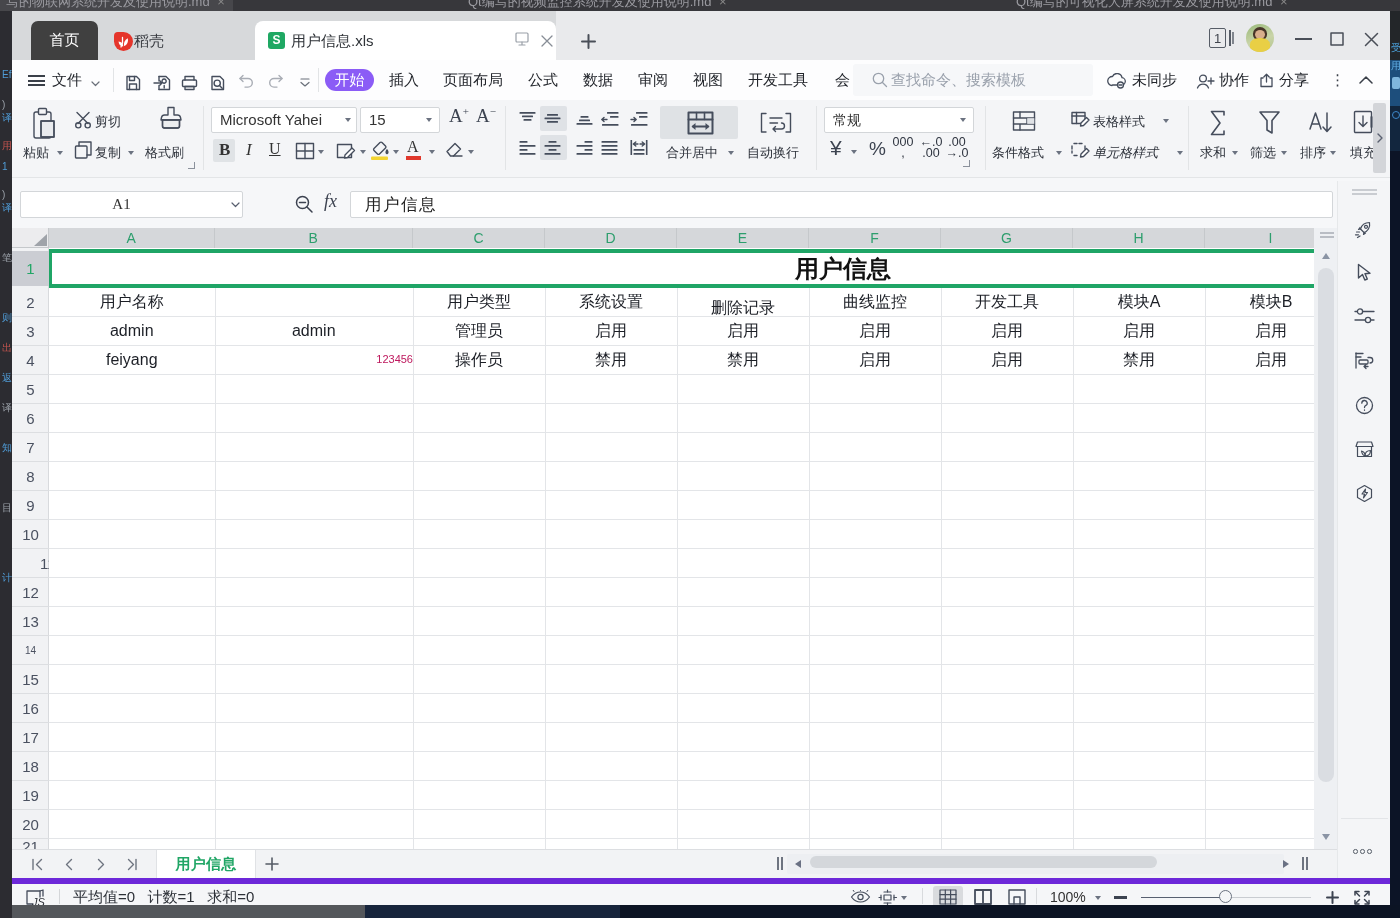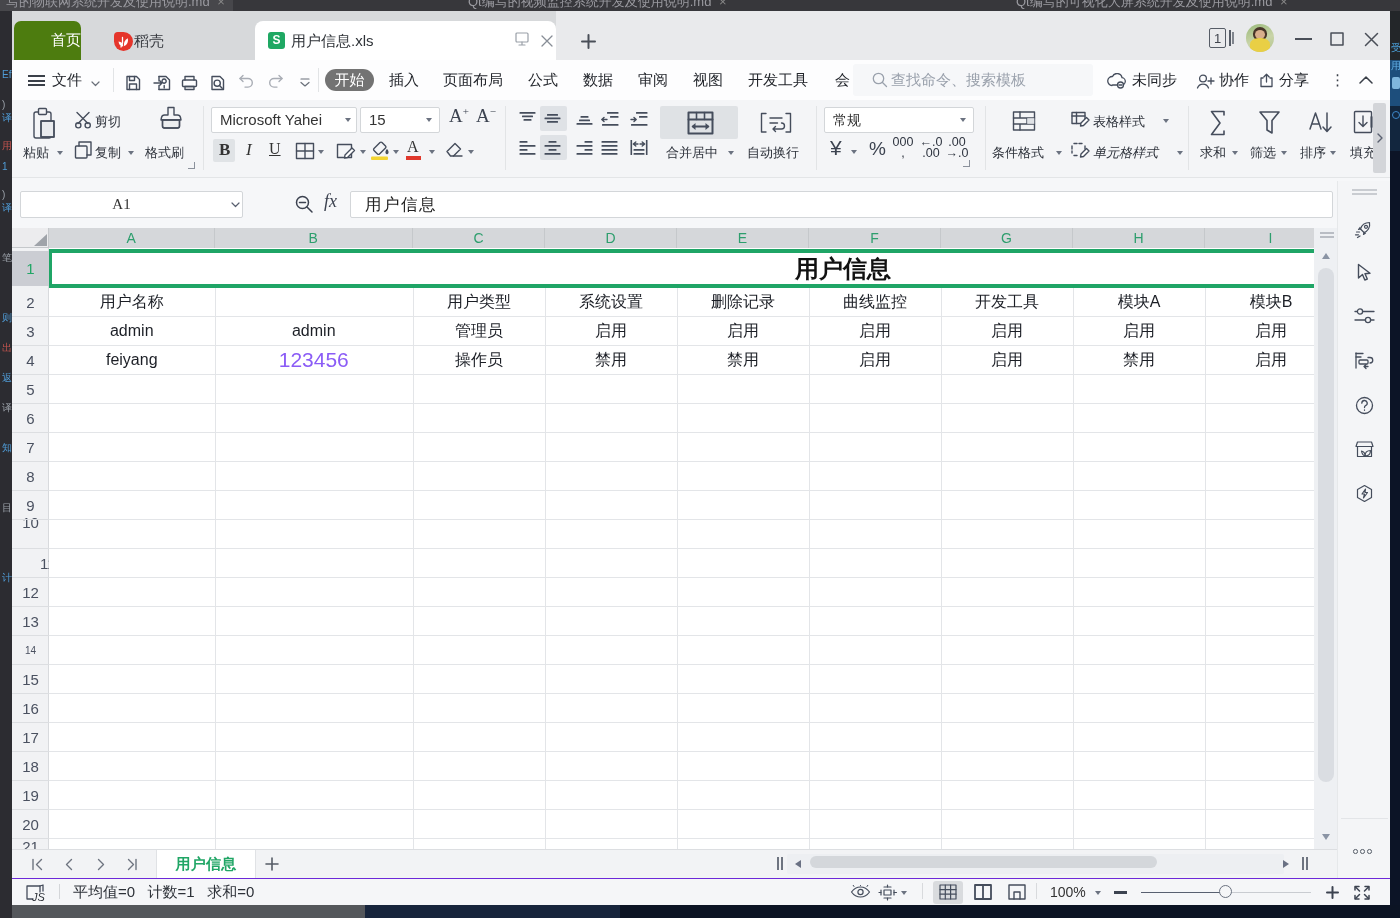--- a/index.html
+++ b/index.html
@@ -8,33 +8,33 @@
 #stage { position:relative; width:1400px; height:918px; background:#fff; }
 #bgtop { left:0; top:0; width:1400px; height:11px; background:#37373b; color:#9a9aa0; font-size:13px; overflow:hidden; }
 #bgtop span { position:absolute; top:-7px; white-space:nowrap; }
 #bgtop b { font-weight:normal; color:#8a8a8a; padding-left:4px; }
 #bgleft { left:0; top:11px; width:12px; height:894px; background:#2c2c31; overflow:hidden; }
 #bgright { left:1390px; top:11px; width:10px; height:894px; background:#0d1527; overflow:hidden; }
 #bgbottom { left:0; top:905px; width:1400px; height:13px; background:#0c1424; overflow:hidden; }
 #wps { left:12px; top:11px; width:1378px; height:894px; background:#fff; overflow:hidden; }
 #tabstrip { left:0; top:0; width:1378px; height:49px; background:#d7d9db; }
 #tabstrip .rightpart { position:absolute; left:544px; top:0; width:834px; height:49px; background:#e9eaec; }
-.tab-home { position:absolute; left:2px; top:10px; width:67px; height:39px; background:#4d7c0f; border-radius:7px 7px 0 0; color:#fff; font-size:15px; text-align:right; line-height:38px; }
+.tab-home { position:absolute; left:19px; top:10px; width:67px; height:39px; background:#404040; border-radius:7px 7px 0 0; color:#fff; font-size:15px; text-align:center; line-height:38px; }
 .tab-doc  { position:absolute; left:243px; top:10px; width:301px; height:39px; background:#fff; border-radius:8px 8px 0 0; }
 #menubar { left:0; top:49px; width:1378px; height:40px; background:#fdfdfe; }
 .mi { position:absolute; top:0; height:40px; line-height:40px; font-size:15px; color:#23262c; }
 #ribbon { left:0; top:89px; width:1378px; height:78px; background:#f4f5f7; border-bottom:1px solid #e3e5e7; }
 .vsep { position:absolute; top:6px; height:64px; width:1px; background:#e2e4e6; }
 .rlabel { position:absolute; font-size:13px; color:#2c313a; white-space:nowrap; }
 #fbar { left:0; top:167px; width:1378px; height:50px; background:#f6f7f9; }
 .whitebox { position:absolute; background:#fff; border:1px solid #d3d6d9; border-radius:2px; }
 #grid { left:0; top:217px; width:1325px; height:621px; background:#fff; overflow:hidden; }
 #vscroll { left:1302px; top:217px; width:23px; height:621px; background:#eef0f3; }
 #sheetbar { left:0; top:838px; width:1325px; height:29px; background:#f2f3f5; border-top:1px solid #dcdee1; }
-#statusbar { left:0; top:867px; width:1378px; height:27px; background:#f5f6f8; border-top:1px solid #6d28d9; font-size:14px; color:#333;padding-left:32px; }
+#statusbar { left:0; top:867px; width:1378px; height:27px; background:#f5f6f8; border-top:6px solid #6d28d9; font-size:14px; color:#333;padding-left:32px; }
 #sidebar { left:1325px; top:170px; width:53px; height:697px; background:#f4f5f7; border-left:1px solid #e6e8ea; }
 </style>
 </head>
 <body>
 <div id="stage">
   <div class="abs" id="bgtop">
   <div class="abs" style="left:0;top:0;width:233px;height:11px;background:#47474b;"></div>
   <span style="left:6px">写的物联网系统开发及使用说明.md <b>×</b></span>
   <span style="left:468px">Qt编写的视频监控系统开发及使用说明.md <b>×</b></span>
   <span style="left:1016px">Qt编写的可视化大屏系统开发及使用说明.md <b>×</b></span>
@@ -148,21 +148,21 @@
         </svg>
   <svg class="abs" style="left:255px;top:14px;" width="17" height="15" viewBox="0 0 17 15" fill="none" stroke="#a9adb5" stroke-width="1.4" stroke-linecap="round" stroke-linejoin="round">
           <path d="M12,1.5 L15,4.5 L12,7.5"></path>
           <path d="M15,4.5 H7 a4.3,4.3 0 0 0 0,8.6 H10"></path>
         </svg>
   <svg class="abs" style="left:288px;top:18px;" width="10" height="9" viewBox="0 0 10 9" fill="none" stroke="#6a707a" stroke-width="1.2" stroke-linecap="round" stroke-linejoin="round">
           <path d="M1,1 H9"></path>
           <path d="M1,4.5 L5,8 L9,4.5"></path>
         </svg>
   <div class="abs" style="left:306px;top:8px;width:1px;height:24px;background:#e2e4e6;"></div>
-  <div class="abs" style="left:313px;top:9px;width:49px;height:22px;background:#737373;border-radius:11px;color:#fff;font-size:15px;text-align:center;line-height:22px;">开始</div>
+  <div class="abs" style="left:313px;top:9px;width:49px;height:22px;background:#8b5cf6;border-radius:11px;color:#fff;font-size:15px;text-align:center;line-height:22px;">开始</div>
   <div class="mi" style="left:377px;">插入</div>
   <div class="mi" style="left:431px;">页面布局</div>
   <div class="mi" style="left:516px;">公式</div>
   <div class="mi" style="left:571px;">数据</div>
   <div class="mi" style="left:626px;">审阅</div>
   <div class="mi" style="left:681px;">视图</div>
   <div class="mi" style="left:736px;">开发工具</div>
   <div class="mi" style="left:823px;">会</div>
   <div class="abs" style="left:841px;top:4px;width:240px;height:32px;background:#f6f7f9;border-radius:3px;"></div>
   <svg class="abs" style="left:860px;top:12px;" width="16" height="16" viewBox="0 0 16 16" fill="none" stroke="#9aa1ac" stroke-width="1.3" stroke-linecap="round" stroke-linejoin="round">
@@ -422,21 +422,21 @@
       <div class="abs" style="left:0;top:20px;width:37px;height:601px;background:#f1f2f4;border-right:1px solid #d8dadd;"></div>
       <div class="abs" style="left:0;top:23px;width:37px;height:35px;background:#cbcdd3;color:#21a666;font-size:15px;text-align:center;line-height:35px;">1</div>
       <div class="abs" style="left:0;top:60px;width:37px;height:29px;color:#4a5160;font-size:15px;text-align:center;line-height:29px;overflow:hidden;">2</div>
       <div class="abs" style="left:0;top:89px;width:37px;height:29px;color:#4a5160;font-size:15px;text-align:center;line-height:29px;overflow:hidden;">3</div>
       <div class="abs" style="left:0;top:118px;width:37px;height:29px;color:#4a5160;font-size:15px;text-align:center;line-height:29px;overflow:hidden;">4</div>
       <div class="abs" style="left:0;top:147px;width:37px;height:29px;color:#4a5160;font-size:15px;text-align:center;line-height:29px;overflow:hidden;">5</div>
       <div class="abs" style="left:0;top:176px;width:37px;height:29px;color:#4a5160;font-size:15px;text-align:center;line-height:29px;overflow:hidden;">6</div>
       <div class="abs" style="left:0;top:205px;width:37px;height:29px;color:#4a5160;font-size:15px;text-align:center;line-height:29px;overflow:hidden;">7</div>
       <div class="abs" style="left:0;top:234px;width:37px;height:29px;color:#4a5160;font-size:15px;text-align:center;line-height:29px;overflow:hidden;">8</div>
       <div class="abs" style="left:0;top:263px;width:37px;height:29px;color:#4a5160;font-size:15px;text-align:center;line-height:29px;overflow:hidden;">9</div>
-      <div class="abs" style="left:0;top:280px;width:37px;height:29px;color:#4a5160;font-size:15px;text-align:center;line-height:29px;overflow:hidden;">10</div>
+      <div class="abs" style="left:0;top:292px;width:37px;height:29px;color:#4a5160;font-size:15px;text-align:center;line-height:29px;overflow:hidden;">10</div>
       <div class="abs" style="left:0;top:321px;width:37px;height:29px;color:#4a5160;font-size:15px;text-align:center;line-height:29px;overflow:hidden;padding-left:28px;">11</div>
       <div class="abs" style="left:0;top:350px;width:37px;height:29px;color:#4a5160;font-size:15px;text-align:center;line-height:29px;overflow:hidden;">12</div>
       <div class="abs" style="left:0;top:379px;width:37px;height:29px;color:#4a5160;font-size:15px;text-align:center;line-height:29px;overflow:hidden;">13</div>
       <div class="abs" style="left:0;top:408px;width:37px;height:29px;color:#4a5160;font-size:10px;text-align:center;line-height:29px;overflow:hidden;">14</div>
       <div class="abs" style="left:0;top:437px;width:37px;height:29px;color:#4a5160;font-size:15px;text-align:center;line-height:29px;overflow:hidden;">15</div>
       <div class="abs" style="left:0;top:466px;width:37px;height:29px;color:#4a5160;font-size:15px;text-align:center;line-height:29px;overflow:hidden;">16</div>
       <div class="abs" style="left:0;top:495px;width:37px;height:29px;color:#4a5160;font-size:15px;text-align:center;line-height:29px;overflow:hidden;">17</div>
       <div class="abs" style="left:0;top:524px;width:37px;height:29px;color:#4a5160;font-size:15px;text-align:center;line-height:29px;overflow:hidden;">18</div>
       <div class="abs" style="left:0;top:553px;width:37px;height:29px;color:#4a5160;font-size:15px;text-align:center;line-height:29px;overflow:hidden;">19</div>
       <div class="abs" style="left:0;top:582px;width:37px;height:29px;color:#4a5160;font-size:15px;text-align:center;line-height:29px;overflow:hidden;">20</div>
@@ -488,36 +488,36 @@
       <div class="abs" style="left:1061px;top:60px;width:1px;height:561px;background:#e3e5e8;"></div>
       <div class="abs" style="left:1193px;top:60px;width:1px;height:561px;background:#e3e5e8;"></div>
 
       <div class="abs" style="left:37px;top:21px;width:1288px;height:4px;background:#1fa566;"></div>
       <div class="abs" style="left:37px;top:56px;width:1288px;height:4px;background:#1fa566;"></div>
       <div class="abs" style="left:37px;top:21px;width:3px;height:39px;background:#1fa566;"></div>
       <div class="abs" style="left:681px;top:25px;width:300px;height:31px;font-size:24px;font-weight:bold;color:#111;text-align:center;line-height:31px;">用户信息</div>
       <div class="abs" style="left:37px;top:60px;width:165.5px;height:28px;font-size:16px;color:#1c1f26;text-align:center;line-height:28px;">用户名称</div>
       <div class="abs" style="left:401px;top:60px;width:132px;height:28px;font-size:16px;color:#1c1f26;text-align:center;line-height:28px;">用户类型</div>
       <div class="abs" style="left:533px;top:60px;width:132px;height:28px;font-size:16px;color:#1c1f26;text-align:center;line-height:28px;">系统设置</div>
-      <div class="abs" style="left:665px;top:60px;width:132px;height:28px;font-size:16px;color:#1c1f26;text-align:center;line-height:28px;">删除记录</div>
+      <div class="abs" style="left:665px;top:66px;width:132px;height:28px;font-size:16px;color:#1c1f26;text-align:center;line-height:28px;">删除记录</div>
       <div class="abs" style="left:797px;top:60px;width:132px;height:28px;font-size:16px;color:#1c1f26;text-align:center;line-height:28px;">曲线监控</div>
       <div class="abs" style="left:929px;top:60px;width:132px;height:28px;font-size:16px;color:#1c1f26;text-align:center;line-height:28px;">开发工具</div>
       <div class="abs" style="left:1061px;top:60px;width:132px;height:28px;font-size:16px;color:#1c1f26;text-align:center;line-height:28px;">模块A</div>
       <div class="abs" style="left:1193px;top:60px;width:132px;height:28px;font-size:16px;color:#1c1f26;text-align:center;line-height:28px;">模块B</div>
       <div class="abs" style="left:37px;top:88px;width:165.5px;height:29px;font-size:16px;color:#1c1f26;text-align:center;line-height:29px;">admin</div>
       <div class="abs" style="left:202.5px;top:88px;width:198.5px;height:29px;font-size:16px;color:#1c1f26;text-align:center;line-height:29px;">admin</div>
       <div class="abs" style="left:401px;top:88px;width:132px;height:29px;font-size:16px;color:#1c1f26;text-align:center;line-height:29px;">管理员</div>
       <div class="abs" style="left:533px;top:88px;width:132px;height:29px;font-size:16px;color:#1c1f26;text-align:center;line-height:29px;">启用</div>
       <div class="abs" style="left:665px;top:88px;width:132px;height:29px;font-size:16px;color:#1c1f26;text-align:center;line-height:29px;">启用</div>
       <div class="abs" style="left:797px;top:88px;width:132px;height:29px;font-size:16px;color:#1c1f26;text-align:center;line-height:29px;">启用</div>
       <div class="abs" style="left:929px;top:88px;width:132px;height:29px;font-size:16px;color:#1c1f26;text-align:center;line-height:29px;">启用</div>
       <div class="abs" style="left:1061px;top:88px;width:132px;height:29px;font-size:16px;color:#1c1f26;text-align:center;line-height:29px;">启用</div>
       <div class="abs" style="left:1193px;top:88px;width:132px;height:29px;font-size:16px;color:#1c1f26;text-align:center;line-height:29px;">启用</div>
       <div class="abs" style="left:37px;top:117px;width:165.5px;height:29px;font-size:16px;color:#1c1f26;text-align:center;line-height:29px;">feiyang</div>
-      <div class="abs" style="left:202.5px;top:117px;width:198.5px;height:29px;font-size:21px;color:#8b5cf6;text-align:center;line-height:29px;">123456</div>
+      <div class="abs" style="left:202.5px;top:117px;width:198.5px;height:29px;font-size:11px;color:#be185d;text-align:right;line-height:29px;">123456</div>
       <div class="abs" style="left:401px;top:117px;width:132px;height:29px;font-size:16px;color:#1c1f26;text-align:center;line-height:29px;">操作员</div>
       <div class="abs" style="left:533px;top:117px;width:132px;height:29px;font-size:16px;color:#1c1f26;text-align:center;line-height:29px;">禁用</div>
       <div class="abs" style="left:665px;top:117px;width:132px;height:29px;font-size:16px;color:#1c1f26;text-align:center;line-height:29px;">禁用</div>
       <div class="abs" style="left:797px;top:117px;width:132px;height:29px;font-size:16px;color:#1c1f26;text-align:center;line-height:29px;">启用</div>
       <div class="abs" style="left:929px;top:117px;width:132px;height:29px;font-size:16px;color:#1c1f26;text-align:center;line-height:29px;">启用</div>
       <div class="abs" style="left:1061px;top:117px;width:132px;height:29px;font-size:16px;color:#1c1f26;text-align:center;line-height:29px;">禁用</div>
       <div class="abs" style="left:1193px;top:117px;width:132px;height:29px;font-size:16px;color:#1c1f26;text-align:center;line-height:29px;">启用</div>
   </div>
   <div class="abs" id="vscroll">
   <div class="abs" style="left:6px;top:4px;width:14px;height:1.6px;background:#b9bdc4;"></div>

